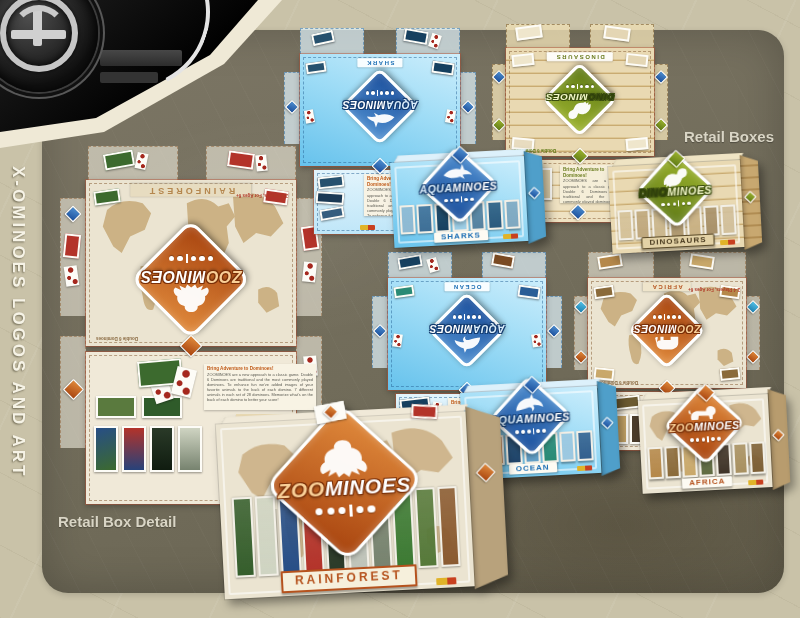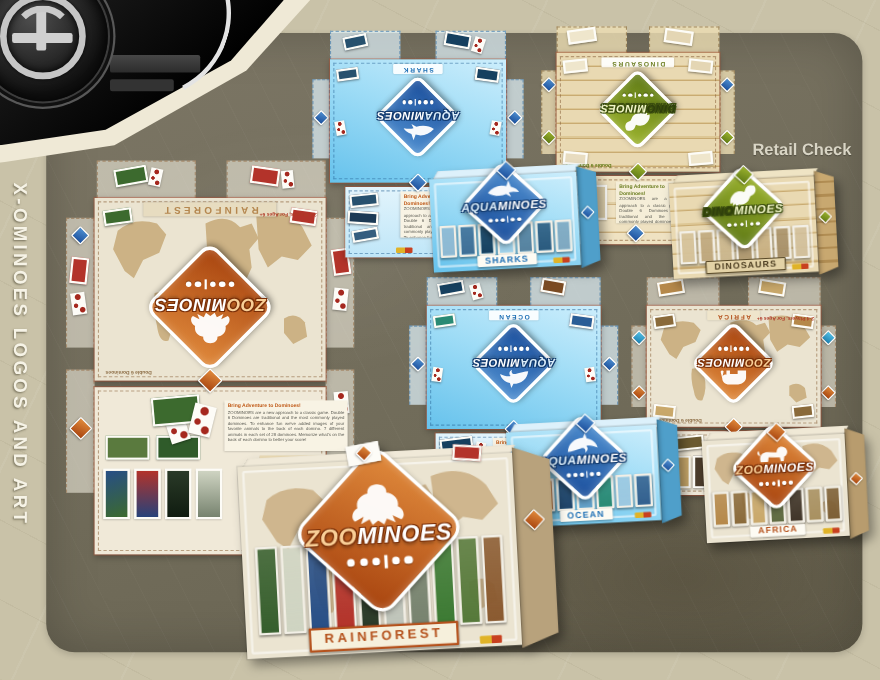--- a/index.html
+++ b/index.html
@@ -590,21 +590,22 @@
             <b></b>
             <i></i>
             <i></i>
           </div>
     </div>
     <div class="lband lb-rf"><span>RAINFOREST</span></div>
     <i class="pub" style="width:20px;height:7px"></i>
   </div>
  </div>
 
- <div class="lbl" style="left:684px;top:128px">Retail Check</div>
+ <div class="lbl" style="left:684px;top:128px">Retail Boxes</div>
+ <div class="lbl" style="left:58px;top:513px">Retail Box Detail</div>
 
  <div class="band"></div>
  <div class="corner"></div>
  <div class="swoosh"></div>
  <i class="lbar" style="left:100px;top:50px;width:82px;height:16px;background:linear-gradient(#474747,#2c2c2c)"></i>
  <i class="lbar" style="left:100px;top:72px;width:58px;height:11px;background:#333"></i>
  <div class="emblem">
    <i class="eb ev"></i>
    <i class="eb eh"></i>
    <i class="ea"></i>

